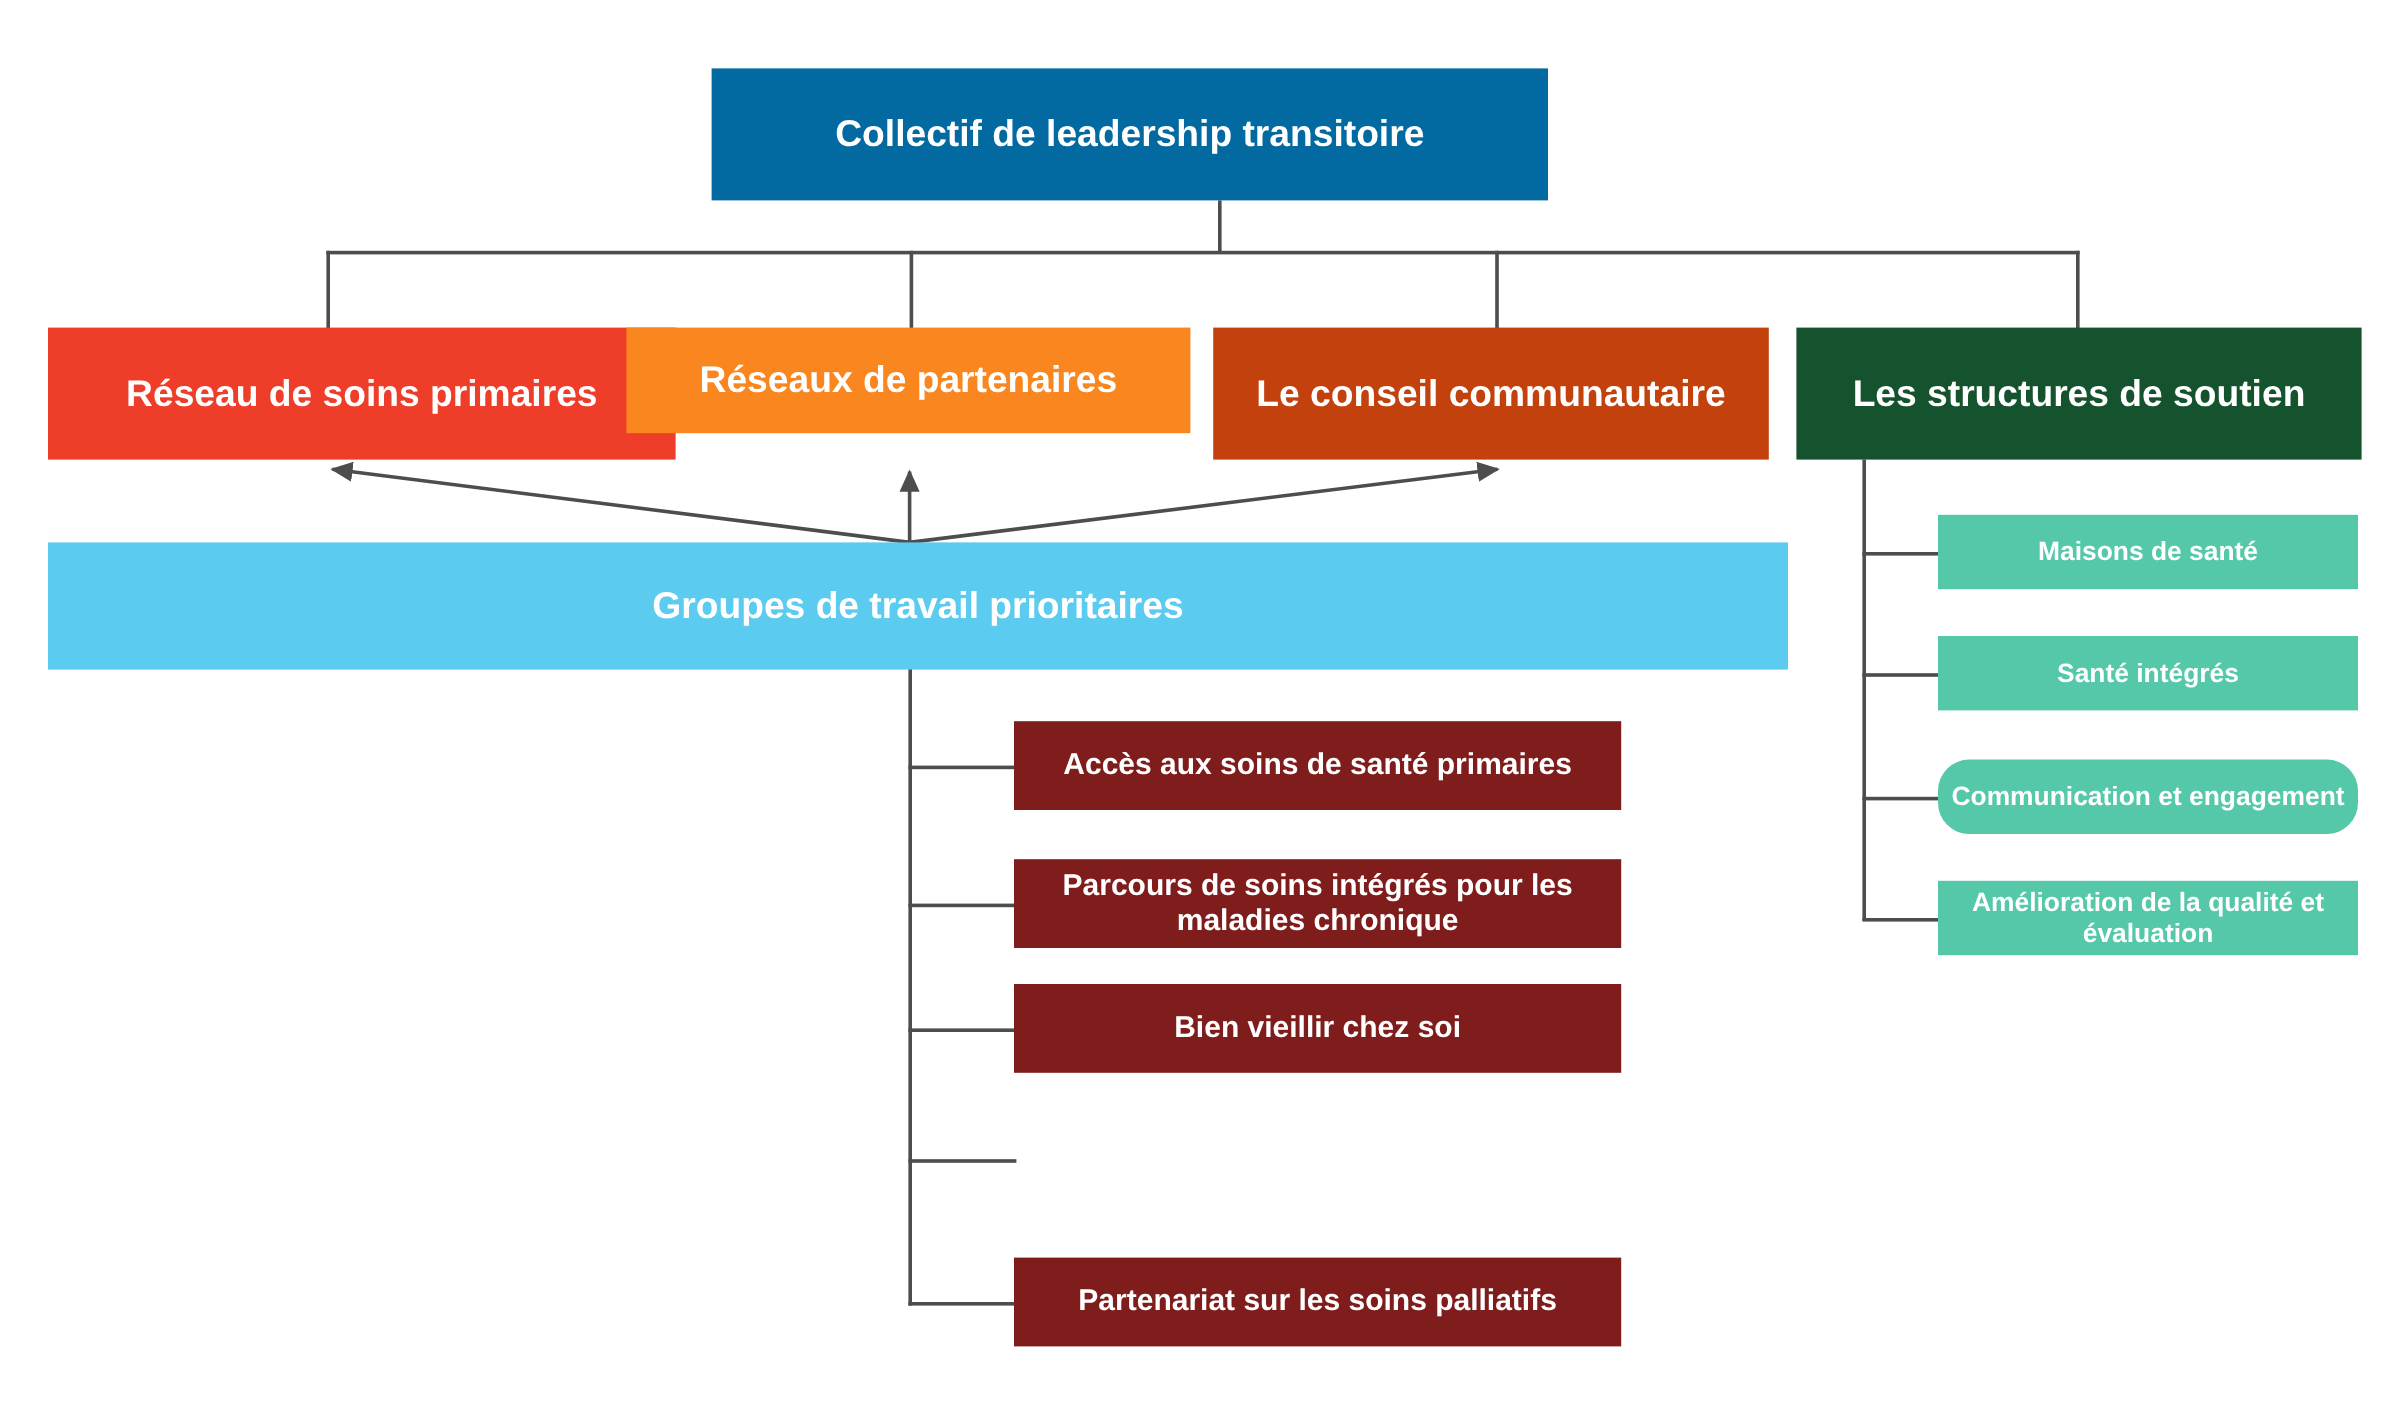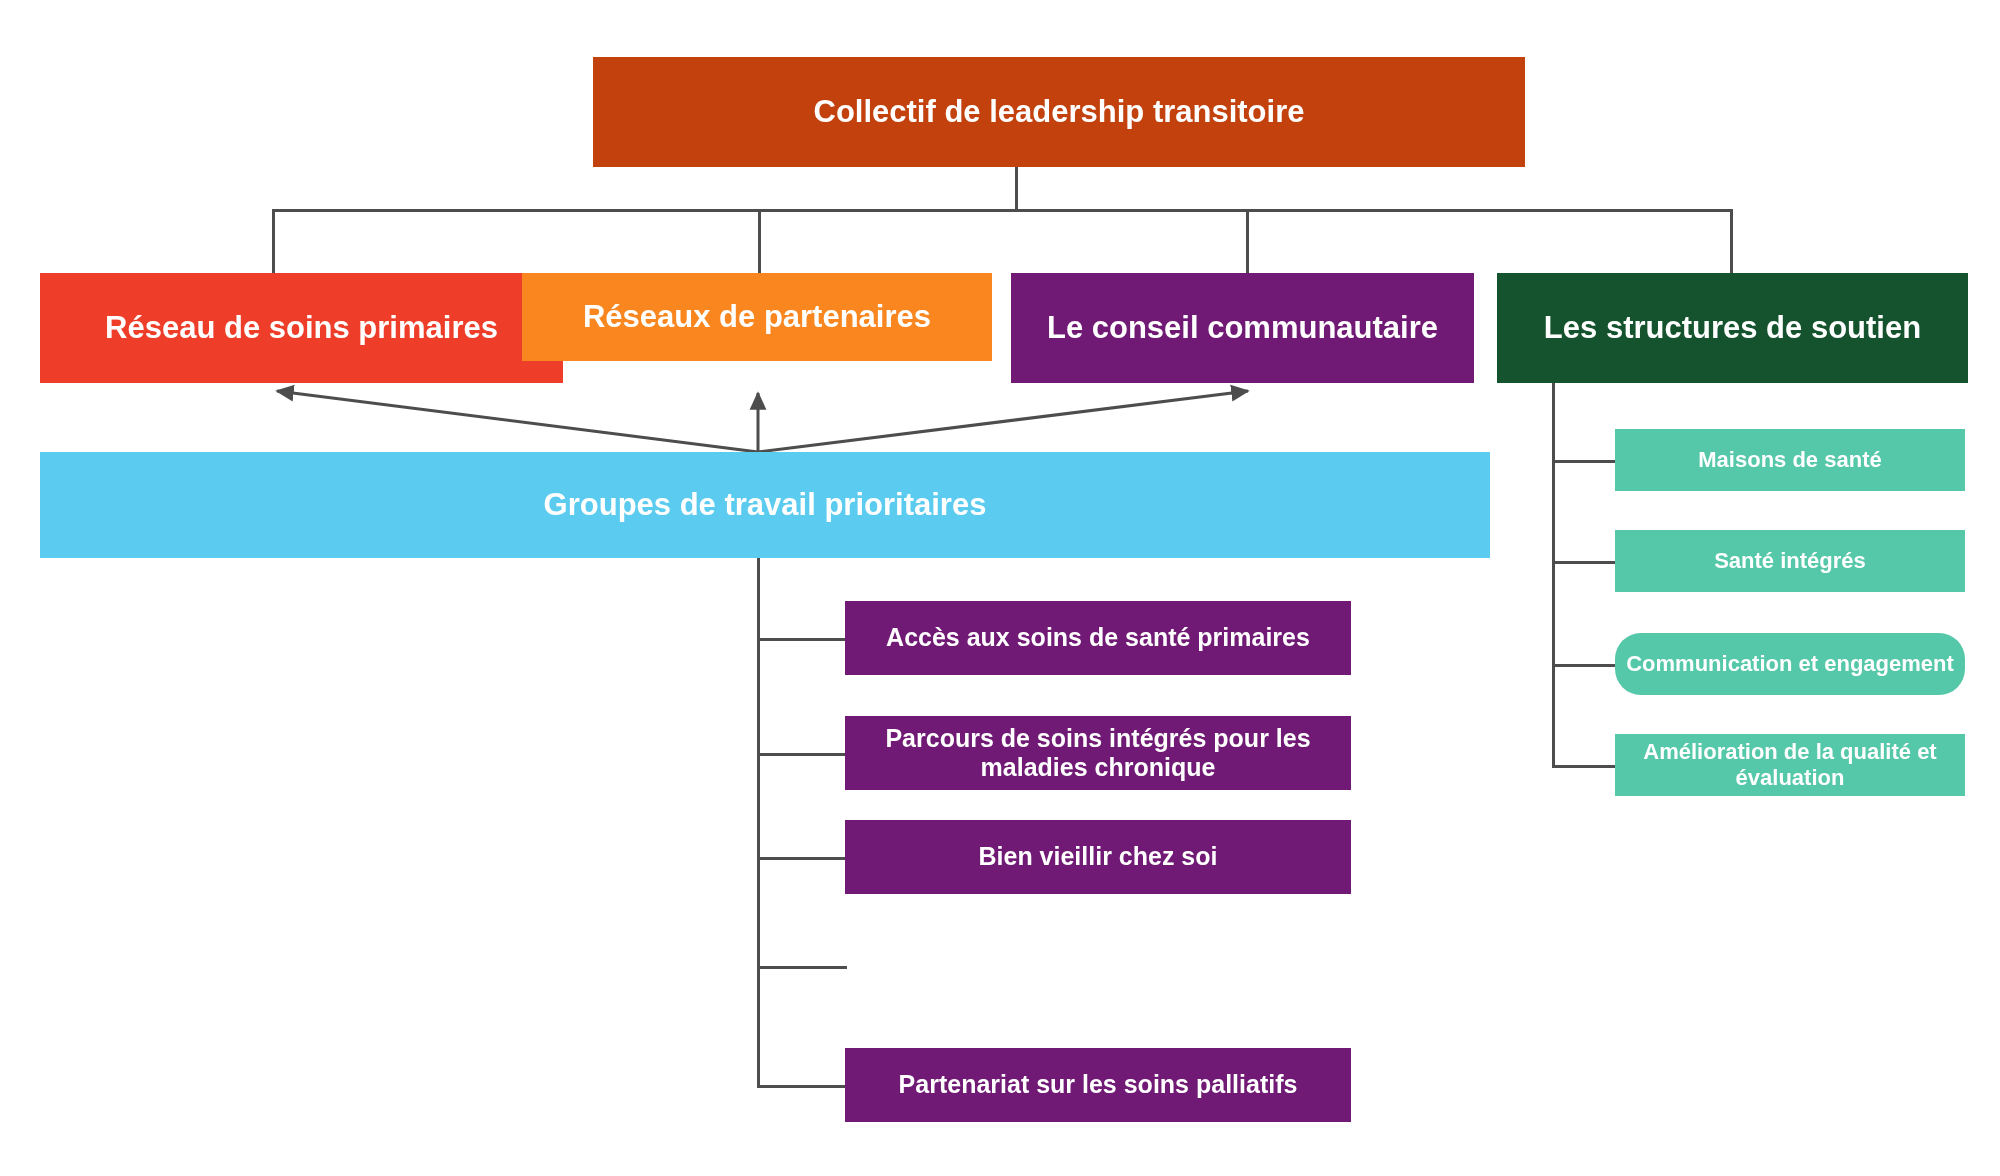--- a/index.html
+++ b/index.html
@@ -26,23 +26,23 @@
     color: #ffffff;
     font-weight: bold;
     line-height: 1.18;
     box-sizing: border-box;
     padding: 2px 10px;
     z-index: 3;
   }
   #root-node {
     left: 593px;
     top: 57px;
-    width: 932px;
+    width: 697px;
     height: 110px;
-    background: #c2410c;
+    background: #0369a1;
     font-size: 31px;
   }
   #node-primary-care {
     left: 40px;
     top: 273px;
     width: 523px;
     height: 110px;
     background: #EE3D29;
     font-size: 31px;
   }
@@ -52,41 +52,41 @@
     width: 470px;
     height: 88px;
     background: #F9861F;
     font-size: 31px;
   }
   #node-community-council {
     left: 1011px;
     top: 273px;
     width: 463px;
     height: 110px;
-    background: #701a75;
+    background: #c2410c;
     font-size: 31px;
   }
   #node-support-structures {
     left: 1497px;
     top: 273px;
     width: 471px;
     height: 110px;
     background: #14532d;
     font-size: 31px;
   }
   #node-working-groups {
     left: 40px;
     top: 452px;
     width: 1450px;
     height: 106px;
     background: #5BCBEF;
     font-size: 31px;
   }
   .sub-blue {
-    background: #701a75;
+    background: #7f1d1d;
     font-size: 25px;
     left: 845px;
     width: 506px;
     height: 74px;
   }
   .sub-teal {
     background: #54C8A8;
     font-size: 22px;
     left: 1615px;
     width: 350px;

